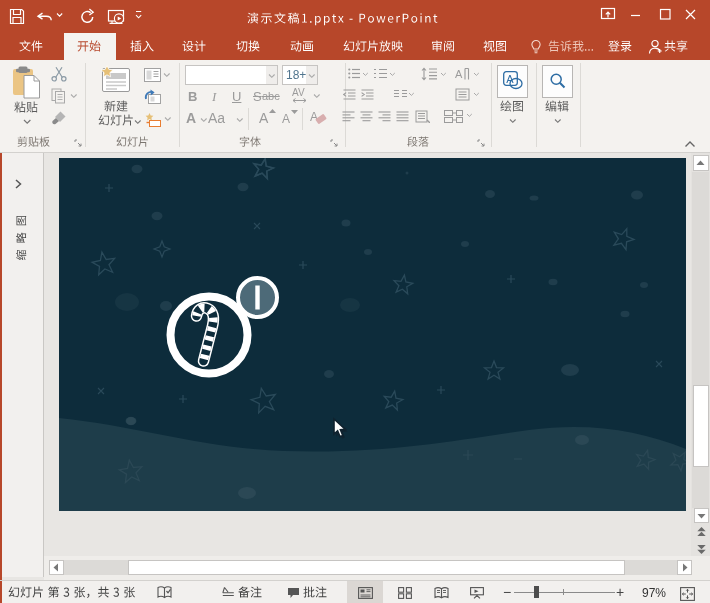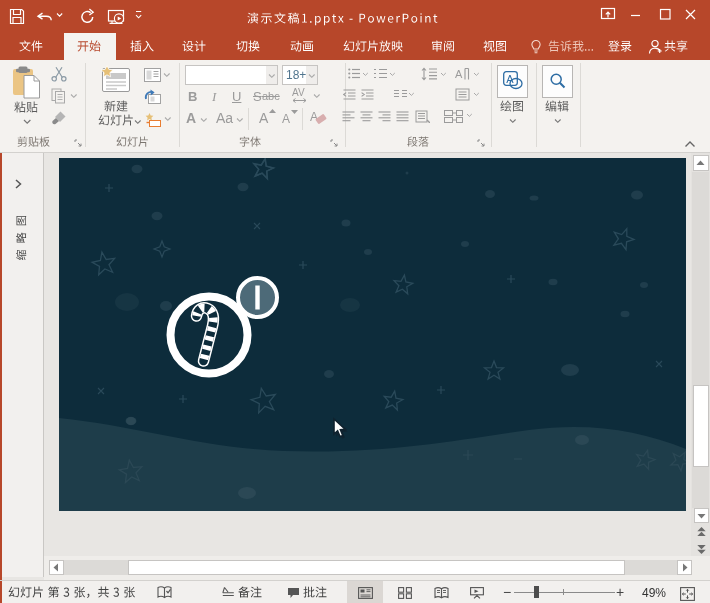--- a/index.html
+++ b/index.html
@@ -183,21 +183,21 @@
 <text x="0" y="8" font-size="10" fill="#9b9b9b" stroke="none" font-family="Liberation Sans">AV</text>
 <path d="M1 12.5 h13 M1 12.5 l2.5-2 M1 12.5 l2.5 2 M14 12.5 l-2.5-2 M14 12.5 l-2.5 2" stroke-width="1"></path>
 </svg>
 <svg class="abs" style="left:313px;top:93px" width="8" height="6" viewBox="0 0 8 6">
       <path d="M1 1.5 l2.8 2.8 L6.6 1.5" fill="none" stroke="#a9a9a9" stroke-width="1.1"></path>
     </svg>
 <div class="abs" style="left:186px;top:110px;font-size:14px;font-weight:bold;color:#9b9b9b">A</div>
 <svg class="abs" style="left:200px;top:117px" width="8" height="6" viewBox="0 0 8 6">
       <path d="M1 1.5 l2.8 2.8 L6.6 1.5" fill="none" stroke="#a9a9a9" stroke-width="1.1"></path>
     </svg>
-<div class="abs" style="left:216px;top:110px;font-size:14px;color:#9b9b9b">Aa</div>
+<div class="abs" style="left:208px;top:110px;font-size:14px;color:#9b9b9b">Aa</div>
 <svg class="abs" style="left:236px;top:117px" width="8" height="6" viewBox="0 0 8 6">
       <path d="M1 1.5 l2.8 2.8 L6.6 1.5" fill="none" stroke="#a9a9a9" stroke-width="1.1"></path>
     </svg>
 <div class="abs" style="left:248px;top:108px;width:1px;height:22px;background:#dcdad6"></div>
 <div class="abs" style="left:259px;top:110px;font-size:14px;color:#9b9b9b">A</div>
 <svg class="abs" style="left:269px;top:109px" width="7" height="6" viewBox="0 0 7 6">
       <path d="M3.5 0 L7 4 H0 Z" fill="#9b9b9b"></path>
     </svg>
 <div class="abs" style="left:282px;top:112px;font-size:12px;color:#9b9b9b">A</div>
 <svg class="abs" style="left:291px;top:110px" width="7" height="6" viewBox="0 0 7 6">
@@ -490,17 +490,17 @@
 <svg class="abs" style="left:470px;top:587px" width="14" height="12" viewBox="0 0 14 12" fill="none" stroke="#555">
 <rect x="0.6" y="0.6" width="12.8" height="7.2" stroke-width="1.1"></rect>
 <path d="M7 7.8 V10 M4 11.4 L7 8.5 l3 2.9" stroke-width="1.1"></path>
 <path d="M4.5 2.5 L8.5 4.2 L4.5 5.9 Z" fill="#555" stroke="none"></path>
 </svg>
 <div class="abs" style="left:503px;top:584px;width:10px;font-size:14px;color:#444">−</div>
 <div class="abs" style="left:514px;top:591.5px;width:101px;height:1px;background:#8a8a8a"></div>
 <div class="abs" style="left:563px;top:589px;width:1px;height:6px;background:#8a8a8a"></div>
 <div class="abs" style="left:534px;top:586px;width:5px;height:12px;background:#4d4d4d"></div>
 <div class="abs" style="left:616px;top:584px;width:10px;font-size:14px;color:#444">+</div>
-<div class="abs" style="left:642px;top:586px;font-size:12px;color:#333">49%</div>
+<div class="abs" style="left:642px;top:586px;font-size:12px;color:#333">97%</div>
 <svg class="abs" style="left:680px;top:587px" width="15" height="14" viewBox="0 0 15 14" fill="none" stroke="#555">
 <rect x="0.6" y="0.6" width="13.8" height="12.8" stroke-width="1.1"></rect>
 <path d="M7.5 5.6 V2.4 M6.3 3.6 L7.5 2.3 l1.2 1.3 M7.5 8.4 v3.2 M6.3 10.4 L7.5 11.7 l1.2-1.3 M5.8 7 H2.4 M3.7 5.8 L2.3 7 l1.4 1.2 M9.2 7 h3.4 M11.3 5.8 L12.7 7 l-1.4 1.2" stroke-width="1"></path>
 </svg>
 </div>
 </body></html>

